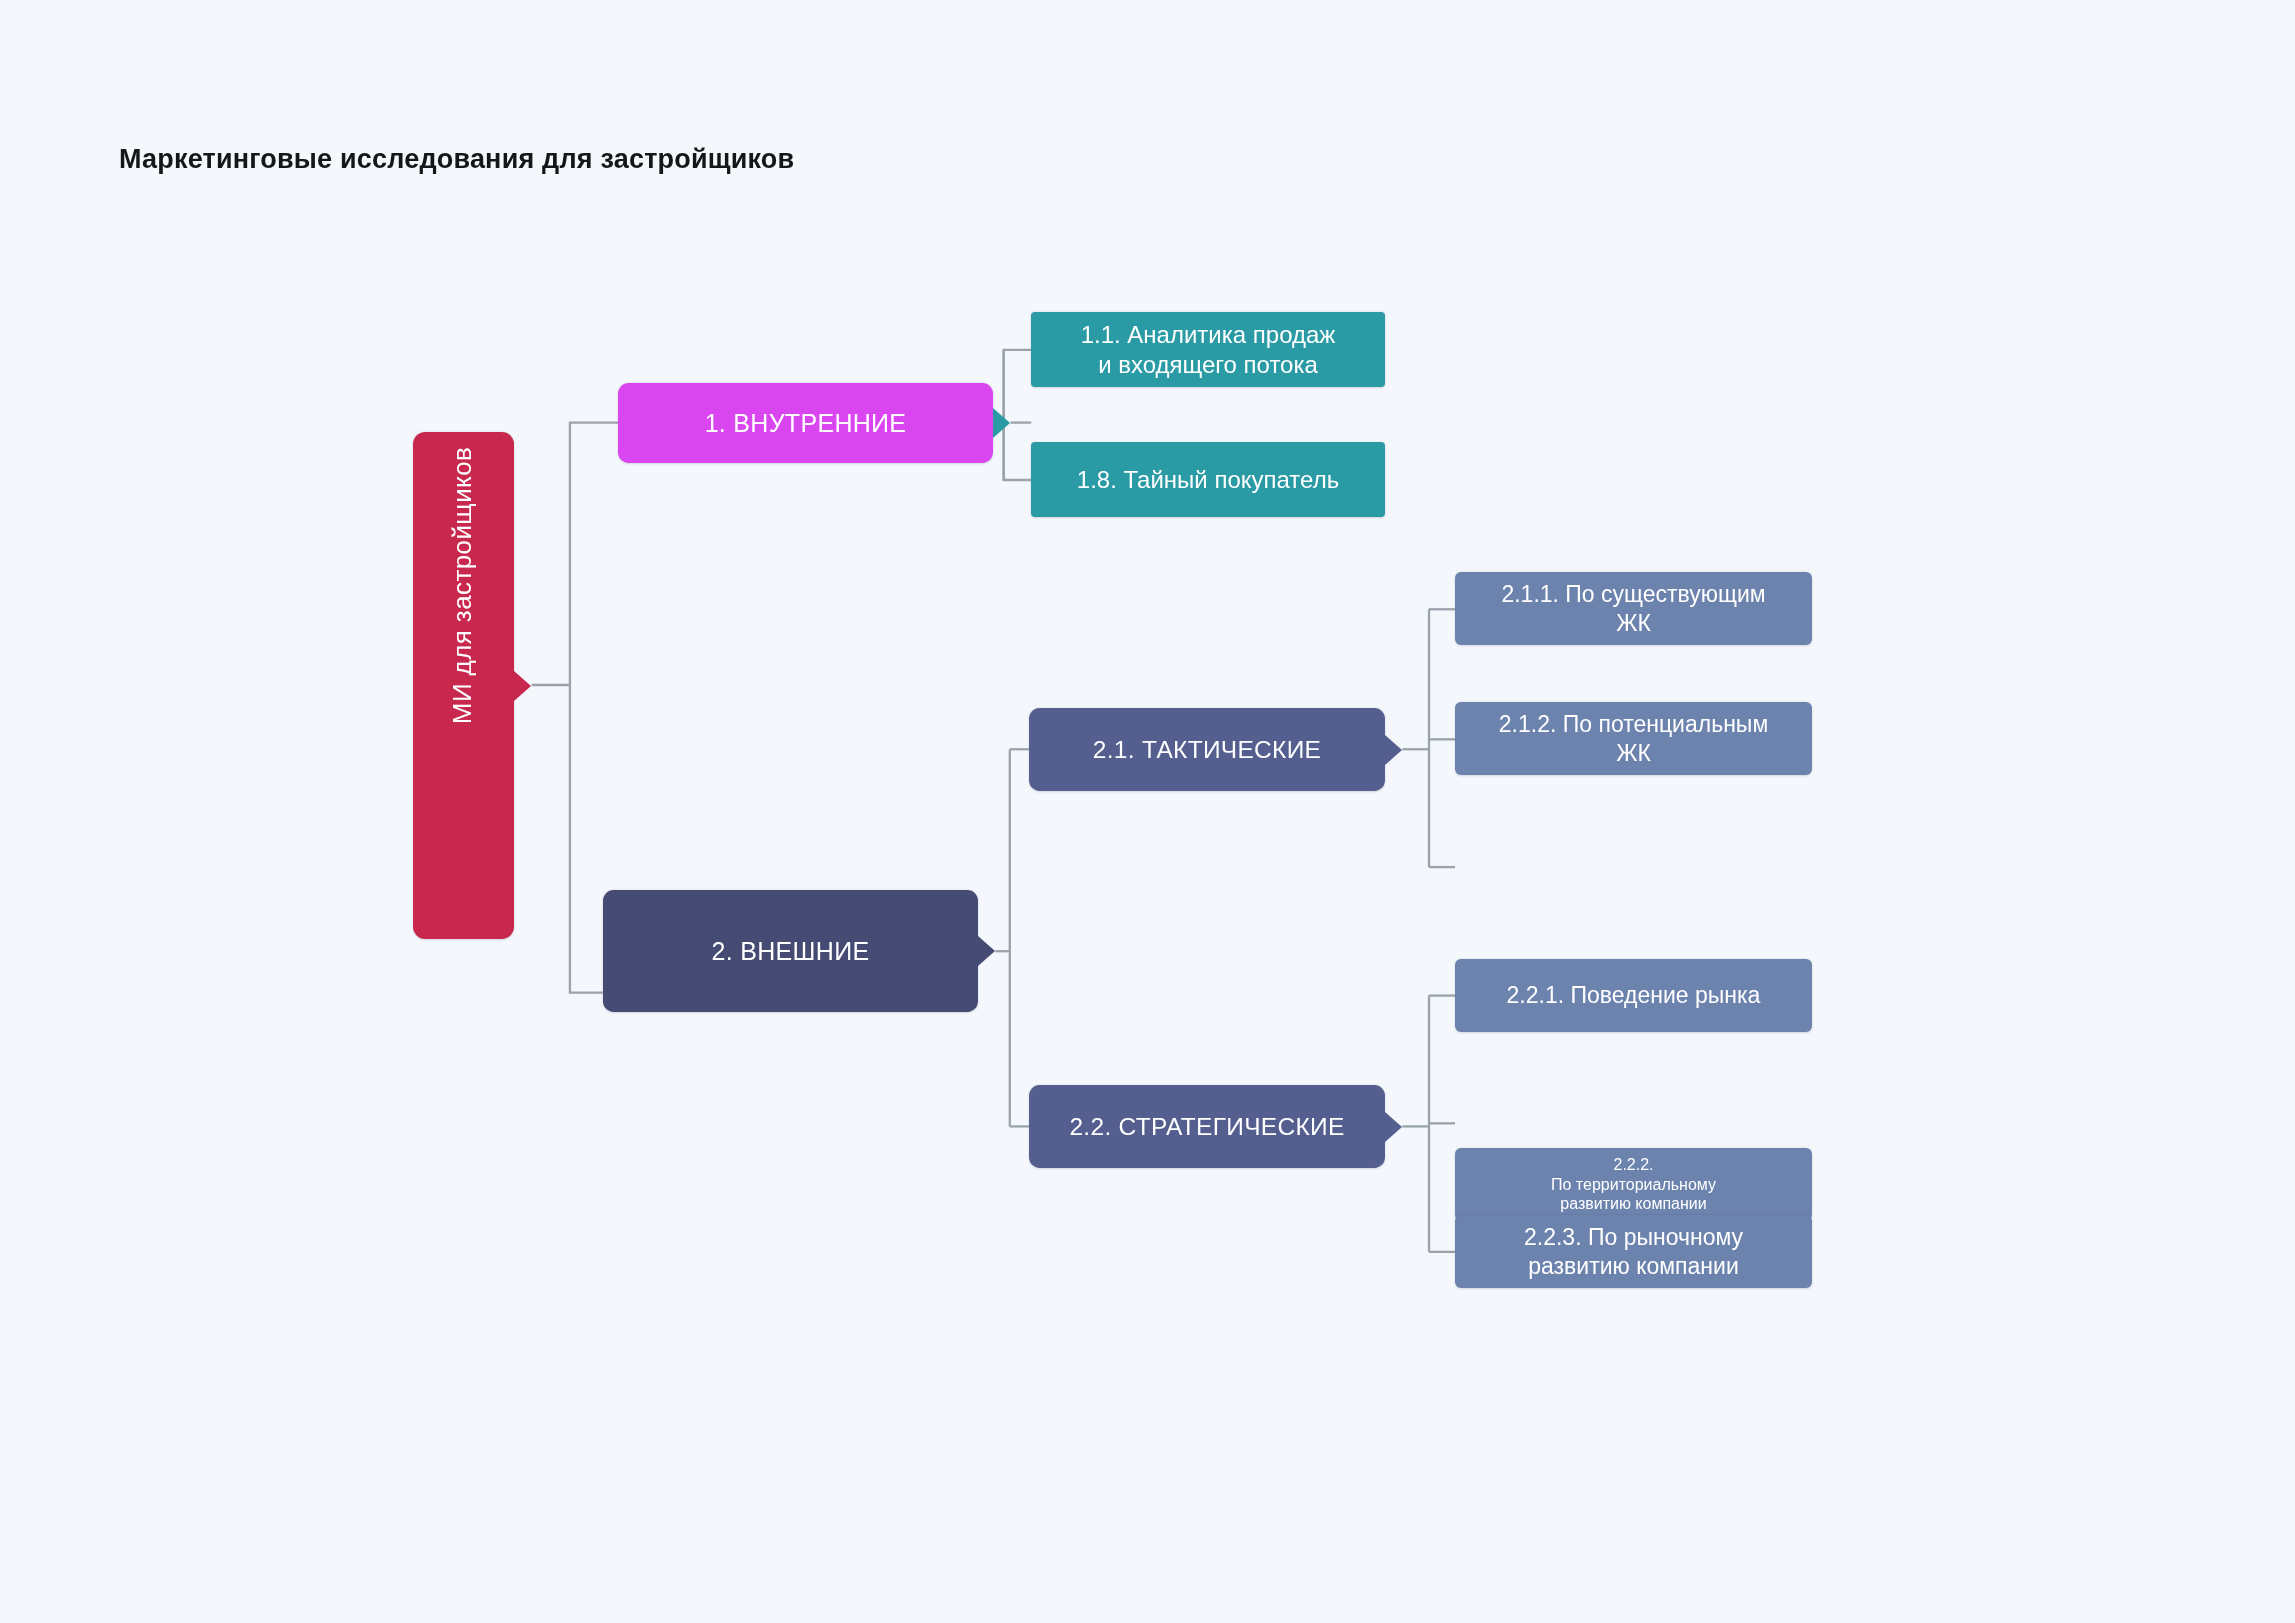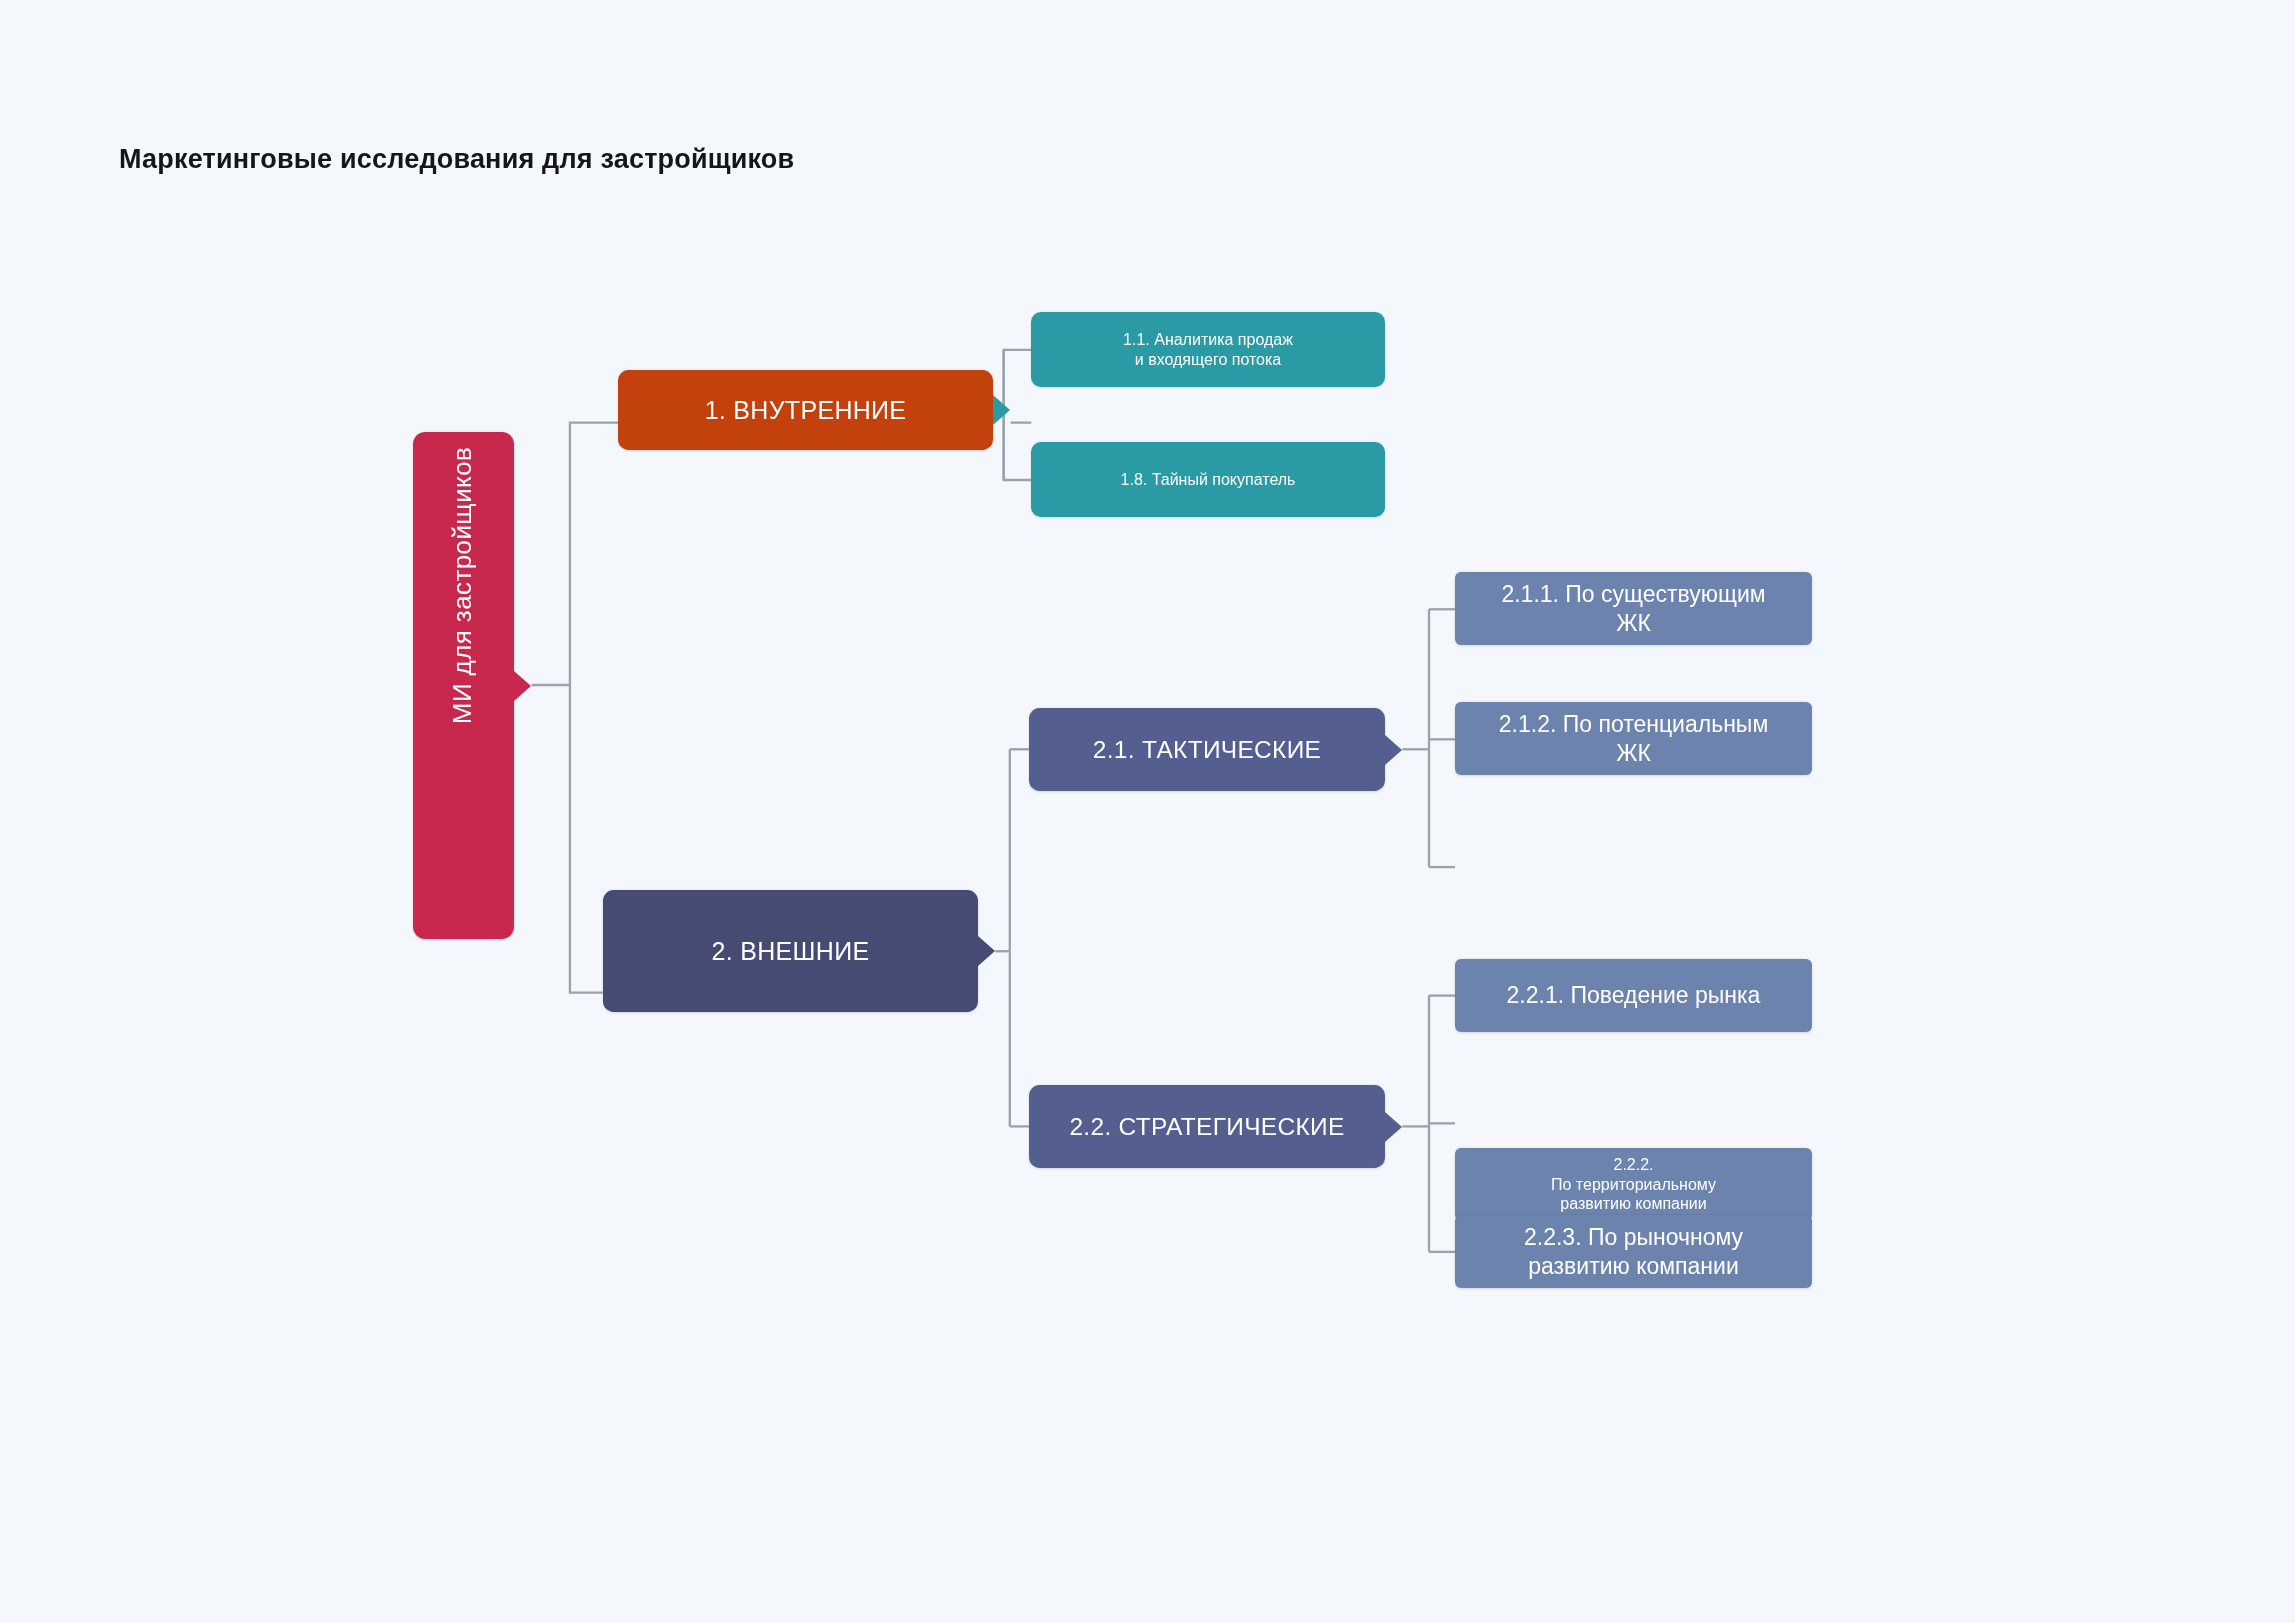--- a/index.html
+++ b/index.html
@@ -98,41 +98,41 @@
 
   
   .node-l1 {
     width: 375px;
     height: 80px;
     font-size: 25px;
     letter-spacing: 0.3px;
   }
   .node-internal {
     left: 618px;
-    top: 370px;
-    background: #c2410c;
+    top: 383px;
+    background: #d946ef;
     color: #2a9ba5;
   }
   .node-external {
     left: 603px;
     top: 890px;
     height: 122px;
     background: #454b73;
     color: #454b73;
   }
   .node-l1 .label { color: #ffffff; }
 
   
   .node-teal-leaf {
     left: 1031px;
     width: 354px;
     background: #2a9ba5;
     color: #ffffff;
-    font-size: 16px;
-    border-radius: 10px;
+    font-size: 24px;
+    border-radius: 4px;
   }
   .leaf-1-1 { top: 312px; height: 75px; }
   .leaf-1-2 { top: 442px; height: 75px; }
 
   
   .node-mid {
     left: 1029px;
     width: 356px;
     height: 83px;
     background: #545f8f;

